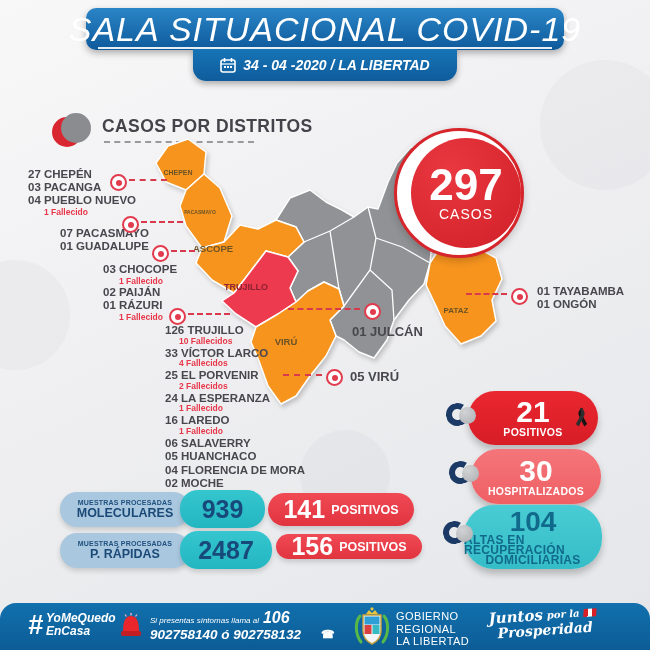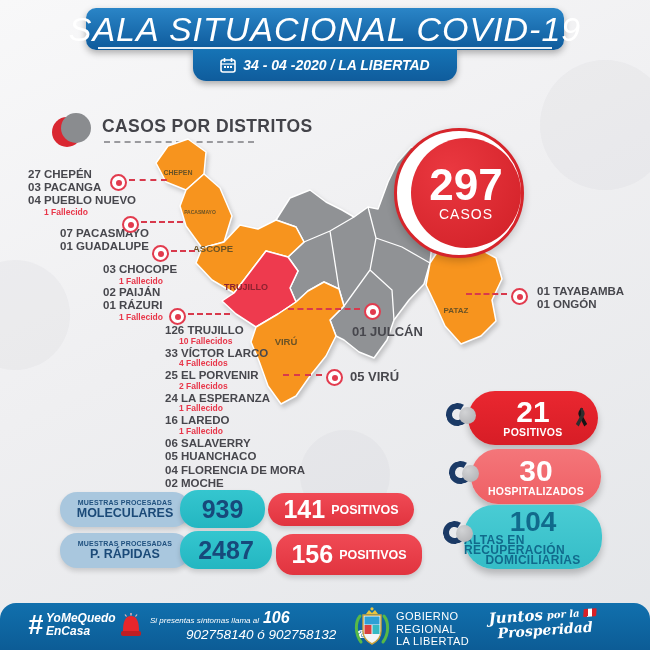--- a/index.html
+++ b/index.html
@@ -77,21 +77,21 @@
   
   .footer{position:absolute;left:0;top:603px;width:650px;height:47px;
     background:linear-gradient(180deg,#1170ad,#0c5c96);border-radius:16px 16px 0 0;z-index:8;}
   .hash{position:absolute;left:28px;top:9px;display:flex;gap:3px;color:#fff;font-style:italic;font-weight:bold;}
   .hash .h{font-size:27px;line-height:26px;}
   .hash .ln{font-size:12px;line-height:12.5px;white-space:nowrap;}
   .siren{position:absolute;left:119px;top:10px;}
   .symptoms{position:absolute;left:150px;top:6px;color:#fff;font-style:italic;white-space:nowrap;}
   .symptoms .r1{font-size:8px;display:flex;align-items:baseline;gap:4px;}
   .symptoms .big{font-size:16px;font-weight:bold;}
-  .symptoms .r2{font-size:13.5px;font-weight:normal;display:flex;align-items:center;gap:20px;margin-left:36px;}
+  .symptoms .r2{font-size:13.5px;font-weight:bold;display:flex;align-items:center;gap:20px;}
   .symptoms .ph{font-size:11px;font-style:normal;}
   .coat{position:absolute;left:352px;top:3px;}
   .gov{position:absolute;left:396px;top:7px;color:#fff;font-weight:normal;font-size:11px;line-height:12.5px;letter-spacing:.4px;white-space:nowrap;}
   .slogan{position:absolute;left:489px;top:5px;color:#fff;font-family:"DejaVu Serif",serif;
     font-style:italic;transform:rotate(-4deg);white-space:nowrap;}
   .slogan .s1{font-size:15px;font-weight:bold;line-height:15px;display:flex;align-items:center;gap:4px;}
   .slogan .s1 .small{font-size:10px;}
   .slogan .s2{font-size:14px;font-weight:bold;line-height:14px;padding-left:8px;}
   .flag{width:13px;height:8px;border-radius:1px;display:inline-block;
     background:linear-gradient(90deg,#d91f26 33%,#fff 33%,#fff 66%,#d91f26 66%);transform:skewX(-8deg);}
@@ -252,21 +252,21 @@
   <div class="bar-teal" style="left:180px;top:490px;width:85px;height:38px;">939</div>
   <div class="bar-red" style="left:268px;top:493px;width:146px;height:33px;">
     <span class="v">141</span>
     <span class="l">POSITIVOS</span>
   </div>
   <div class="bar-light" style="left:60px;top:533px;width:130px;height:35px;">
     <div class="t1">MUESTRAS PROCESADAS</div>
     <div class="t2">P. RÁPIDAS</div>
   </div>
   <div class="bar-teal" style="left:180px;top:531px;width:92px;height:38px;">2487</div>
-  <div class="bar-red" style="left:276px;top:534px;width:146px;height:41px;">
+  <div class="bar-red" style="left:276px;top:534px;width:146px;height:25px;">
     <span class="v">156</span>
     <span class="l">POSITIVOS</span>
   </div>
 
   <div class="footer">
     <div class="hash">
       <span class="h">#</span>
       <span>
         <div class="ln">YoMeQuedo</div>
         <div class="ln">EnCasa</div>

